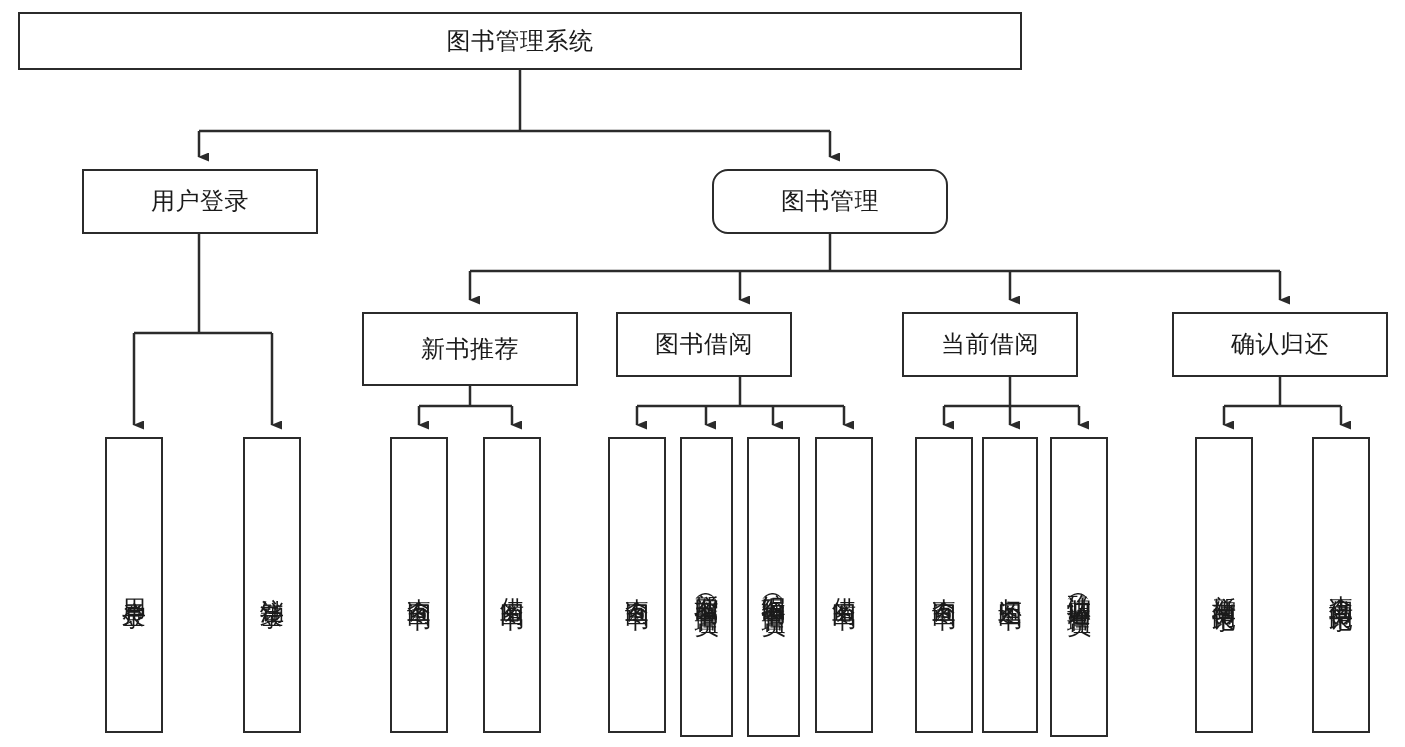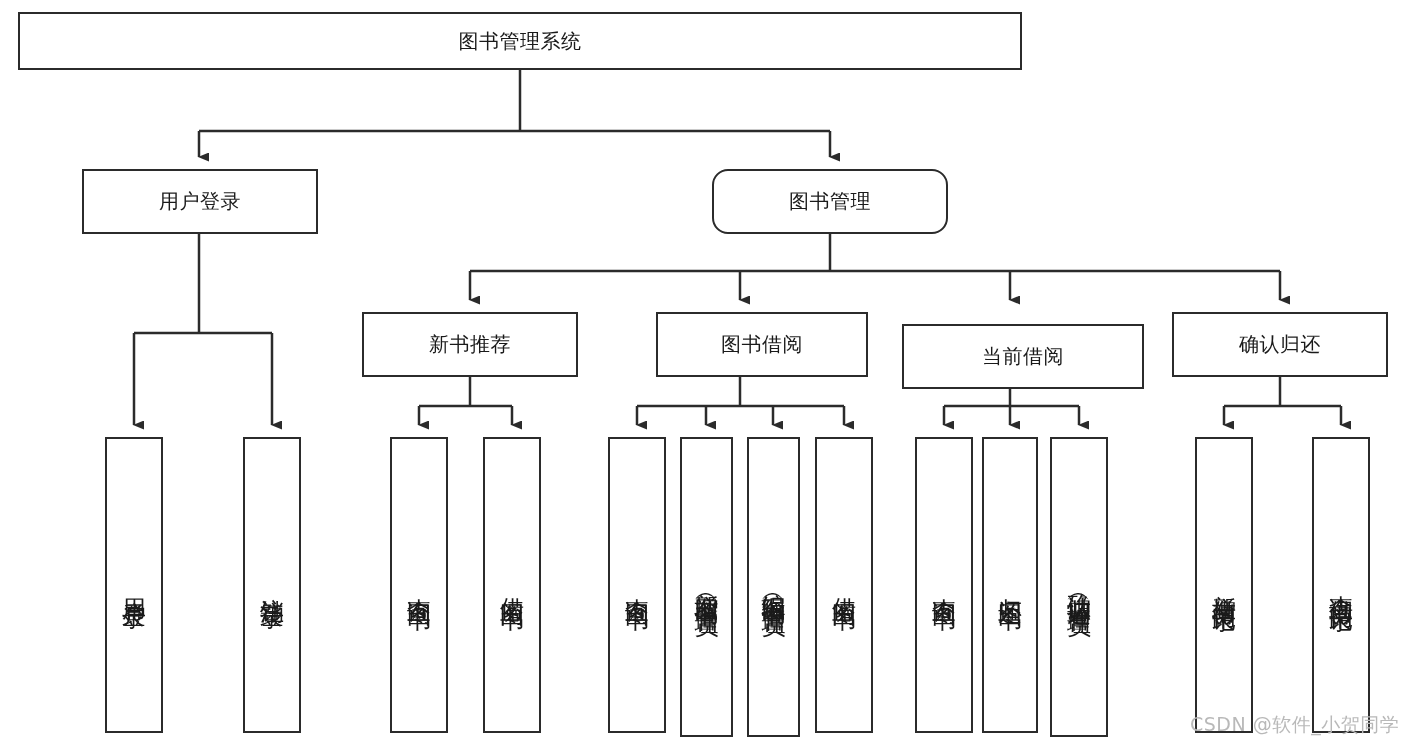--- a/index.html
+++ b/index.html
@@ -3,21 +3,21 @@
 <meta charset="utf-8">
 <style>
   html,body{margin:0;padding:0;background:#ffffff;}
   body{width:1405px;height:747px;font-family:"DejaVu Sans","Liberation Sans",sans-serif;
        color:#1f1f1f;overflow:hidden;}
   #diagram{position:relative;width:1405px;height:747px;}
   svg.links{position:absolute;left:0;top:0;width:1405px;height:747px;}
   .node{position:absolute;box-sizing:border-box;background:#ffffff;
         border:2.5px solid #2b2b2b;display:flex;align-items:center;justify-content:center;}
   .node .label{display:block;line-height:1.12;letter-spacing:0.5px;color:#1a1a1a;}
-  .h-node .label{font-size:20px;white-space:nowrap;font-family:Liberation Serif, serif;}
+  .h-node .label{font-size:24px;white-space:nowrap;font-family:Liberation Serif, serif;}
   .v-node{align-items:center;}
   .v-node .label{writing-mode:vertical-rl;text-orientation:upright;
                  font-size:24px;letter-spacing:3px;white-space:nowrap;line-height:1.0;}
   .watermark{position:absolute;left:1190px;top:712px;font-size:19px;color:#b9b9b9;
              letter-spacing:0.5px;white-space:nowrap;}
 </style>
 </head>
 <body>
 
 <div id="diagram">
@@ -77,27 +77,27 @@
     <span class="label">图书管理系统</span>
   </div>
 
   <div class="node h-node" style="left:82px;top:169px;width:236px;height:65px;">
     <span class="label">用户登录</span>
   </div>
   <div class="node h-node" style="left:712px;top:169px;width:236px;height:65px;border-radius:16px;">
     <span class="label">图书管理</span>
   </div>
 
-  <div class="node h-node" style="left:362px;top:312px;width:216px;height:65px;">
+  <div class="node h-node" style="left:362px;top:312px;width:216px;height:74px;">
     <span class="label">新书推荐</span>
   </div>
-  <div class="node h-node" style="left:656px;top:312px;width:212px;height:65px;">
+  <div class="node h-node" style="left:616px;top:312px;width:176px;height:65px;">
     <span class="label">图书借阅</span>
   </div>
-  <div class="node h-node" style="left:902px;top:324px;width:242px;height:65px;">
+  <div class="node h-node" style="left:902px;top:312px;width:176px;height:65px;">
     <span class="label">当前借阅</span>
   </div>
   <div class="node h-node" style="left:1172px;top:312px;width:216px;height:65px;">
     <span class="label">确认归还</span>
   </div>
 
   <div class="node v-node" style="left:105px;top:437px;width:58px;height:296px;">
     <span class="label">用户登录</span>
   </div>
   <div class="node v-node" style="left:243px;top:437px;width:58px;height:296px;">
@@ -134,15 +134,14 @@
     <span class="label">确认归还（管理员）</span>
   </div>
 
   <div class="node v-node" style="left:1195px;top:437px;width:58px;height:296px;">
     <span class="label">新增借阅记录</span>
   </div>
   <div class="node v-node" style="left:1312px;top:437px;width:58px;height:296px;">
     <span class="label">查询借阅记录</span>
   </div>
 
-  <div class="watermark">CSDN @软件_小贺同学</div>
 
 </div>
 
 </body></html>

